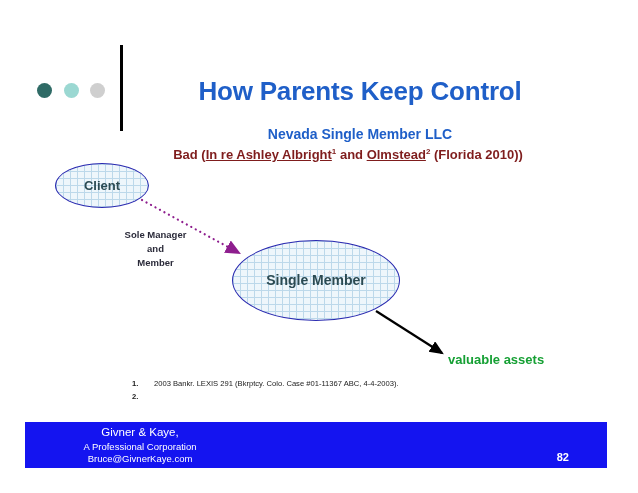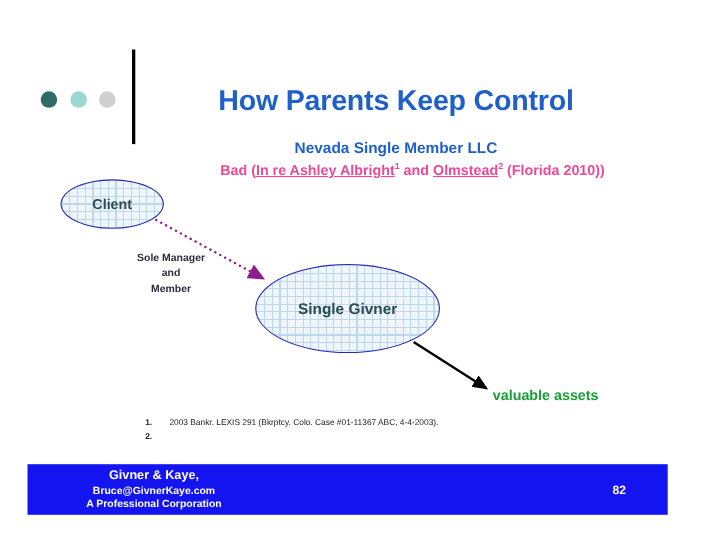--- a/index.html
+++ b/index.html
@@ -55,25 +55,25 @@
     left: 150px;
     top: 126px;
     width: 420px;
     text-align: center;
     color: #1f5fc8;
     font-size: 14px;
     font-weight: bold;
   }
   #case-line {
     position: absolute;
-    left: 125px;
+    left: 98px;
     top: 147px;
     width: 500px;
     text-align: center;
-    color: #ec4899;
+    color: #7f1d1d;
     font-size: 13px;
     font-weight: bold;
     white-space: nowrap;
   }
   #case-line .u { text-decoration: underline; }
   #case-line sup { font-size: 8px; vertical-align: super; }
 
   
   .ellipse {
     position: absolute;
@@ -153,29 +153,28 @@
     height: 46px;
     background: #1414f0;
   }
   #firm-block {
     position: absolute;
     left: 0; top: 3px;
     width: 230px;
     text-align: center;
     color: #ffffff;
     line-height: 1.35;
-    font-weight: bold;
   }
   #firm-name      { font-size: 11.5px; }
   #firm-sub       { font-size: 9.5px; }
   #firm-email     { font-size: 9.5px; }
   #page-number {
     position: absolute;
     right: 38px;
-    top: 18px;
+    top: 29px;
     color: #ffffff;
     font-size: 11px;
     font-weight: bold;
     margin-left: 25px;
   }
 </style>
 </head>
 <body>
 
 <div id="slide">
@@ -204,21 +203,21 @@
     <line x1="142" y1="200" x2="239" y2="253" stroke="#8e1e8e" stroke-width="2.2" stroke-dasharray="0.1 5" stroke-linecap="round" marker-end="url(#arrow-purple)"></line>
     <line x1="376" y1="311" x2="442" y2="353" stroke="#000000" stroke-width="2.2" marker-end="url(#arrow-black)"></line>
   </svg>
 
   <div class="ellipse" id="client-ellipse">
     <span>Client</span>
   </div>
 
   <div class="ellipse" id="nevada-ellipse">
     <span>
-      <span>Single Givner</span><br>
+      <span>Single Member</span><br>
     </span>
   </div>
 
   <div id="valuable-assets-label">valuable assets</div>
 
   <div id="sole-manager-label">
     <span>Sole Manager</span><br>
     <span>and</span><br>
     <span>Member</span>
   </div>
@@ -229,19 +228,19 @@
       <span>2003 Bankr. LEXIS 291 (Bkrptcy. Colo. Case #01-11367 ABC,  4-4-2003).</span>
     </div>
     <div class="fn-row">
       <span class="fn-num">2.</span>
     </div>
   </div>
 
   <div id="footer-bar">
     <div id="firm-block">
       <div id="firm-name">Givner &amp; Kaye,</div>
+      <div id="firm-sub">A Professional Corporation</div>
       <div id="firm-email">Bruce@GivnerKaye.com</div>
-      <div id="firm-sub">A Professional Corporation</div>
     </div>
     <div id="page-number">82</div>
   </div>
 
 </div>
 
 </body></html>

